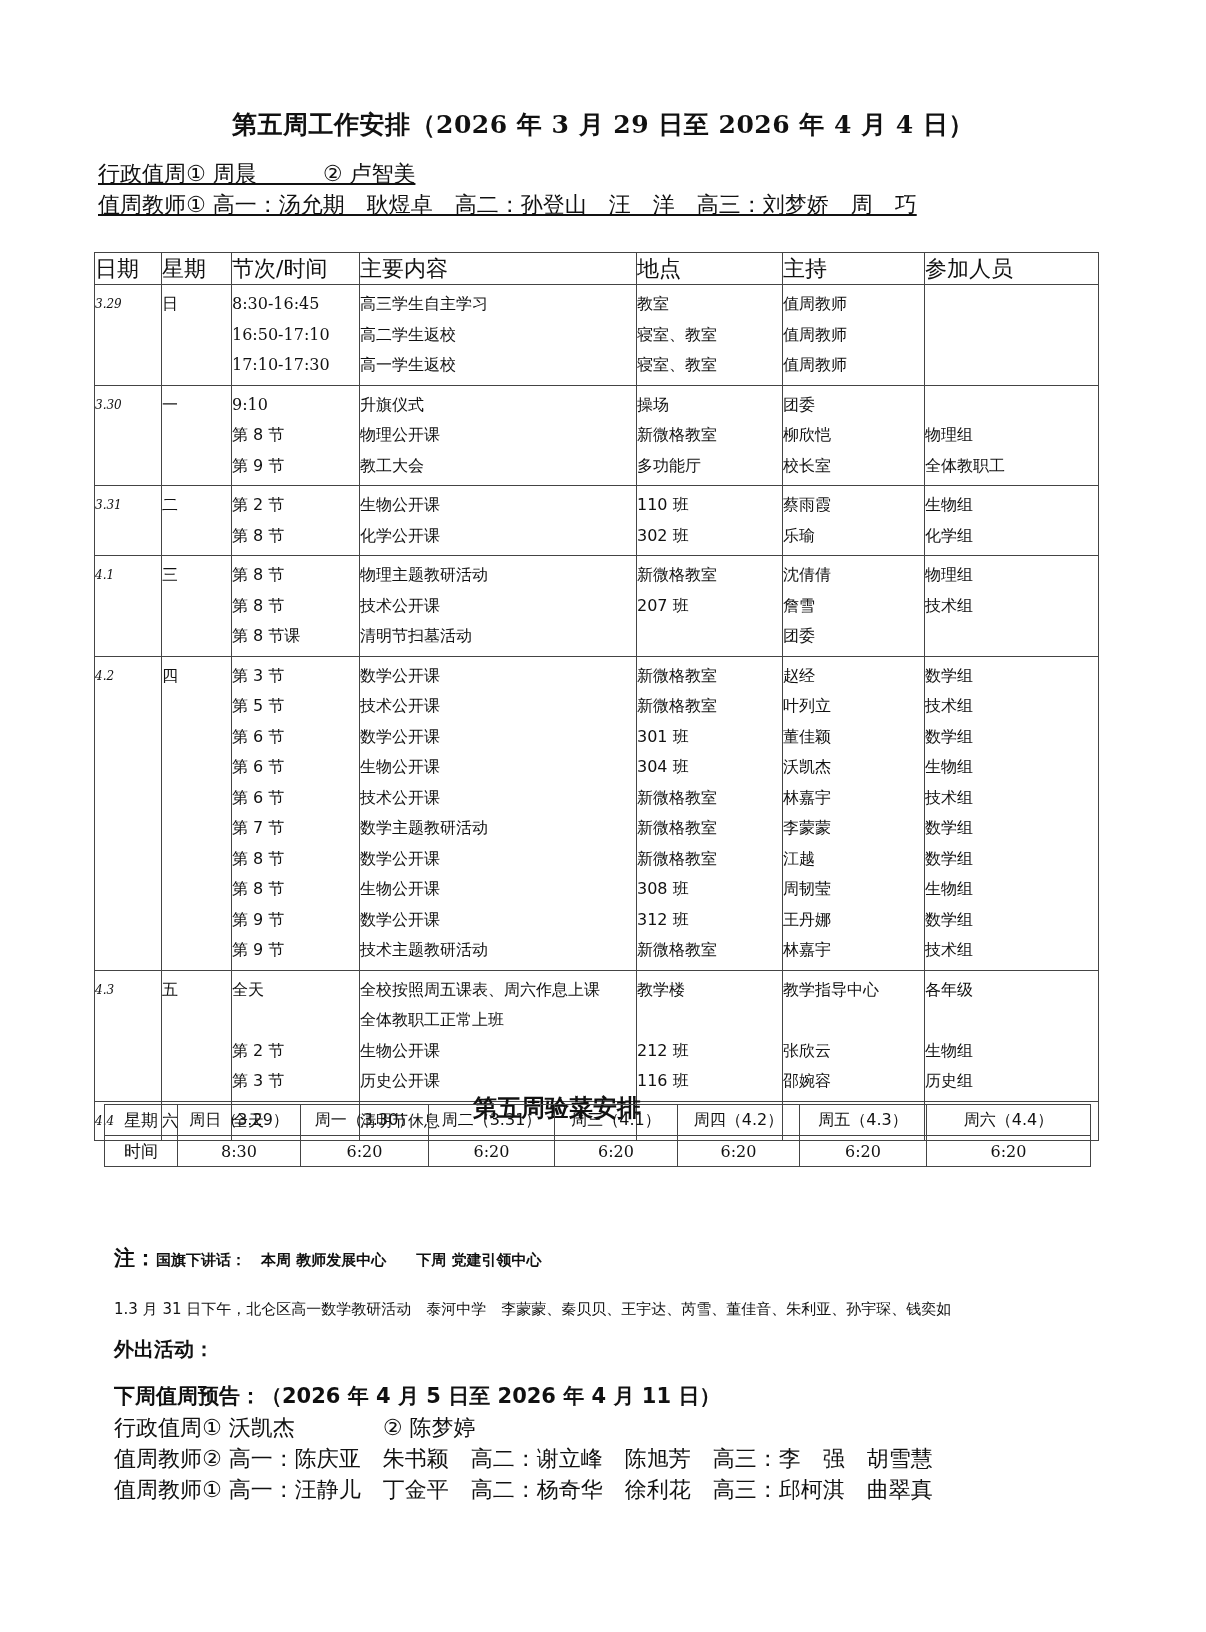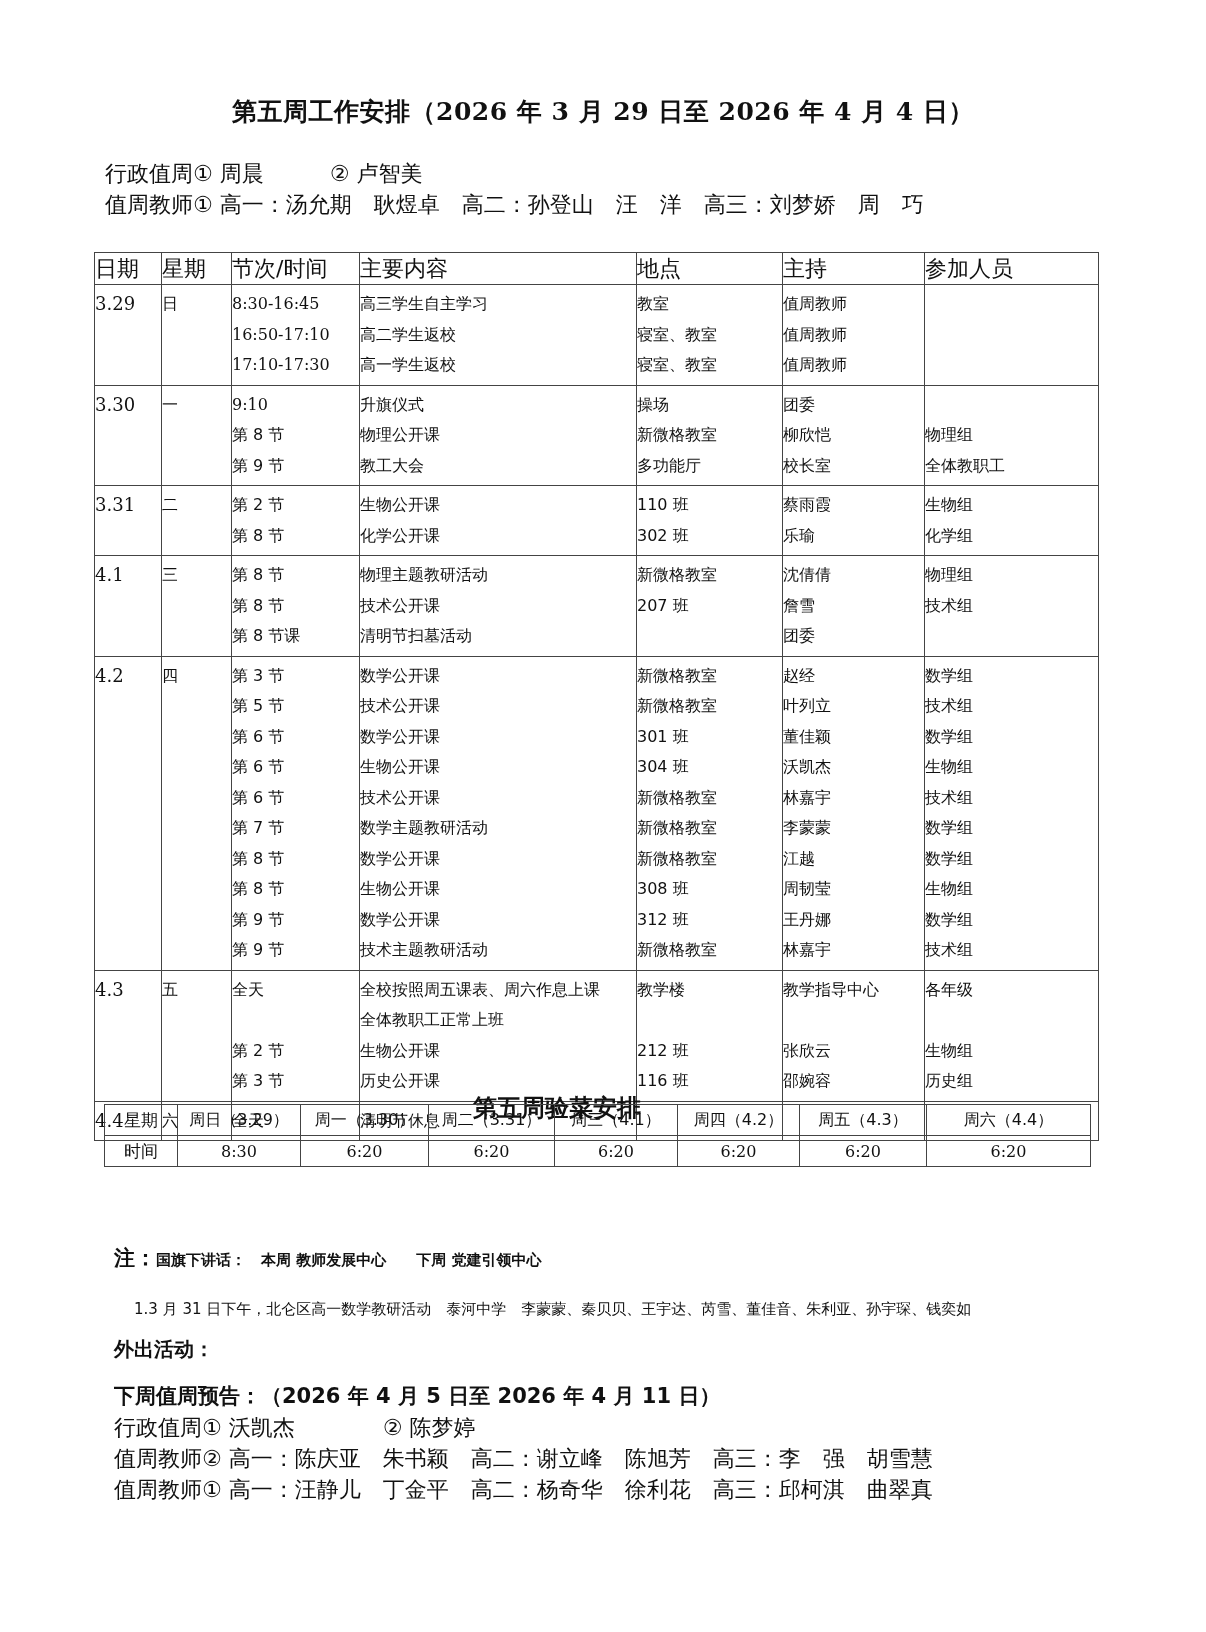--- a/index.html
+++ b/index.html
@@ -1,50 +1,50 @@
 <!DOCTYPE html>
 <html><head>
 <meta charset="utf-8">
 <style>
   html, body { margin: 0; padding: 0; background: #ffffff; }
   body {
     width: 1206px; height: 1632px; position: relative; overflow: hidden;
     font-family: "DejaVu Sans", "Liberation Sans", sans-serif; color: #111;
   }
   .title {
-    position: absolute; top: 95px; left: 0; width: 1206px; text-align: center;
+    position: absolute; top: 108px; left: 0; width: 1206px; text-align: center;
     font-family: "DejaVu Serif", "Liberation Serif", serif;
     font-size: 25px; font-weight: bold; letter-spacing: 0.5px;
   }
-  .duty-lines { position: absolute; left: 105px; top: 158px; }
+  .duty-lines { position: absolute; left: 98px; top: 158px; text-decoration: underline; }
   .duty-line { font-size: 22px; line-height: 31px; white-space: pre; }
   table { border-collapse: collapse; }
   .main-table {
     position: absolute; left: 94px; top: 252px; width: 1004px;
     table-layout: fixed;
   }
   .main-table th, .main-table td { border: 1.4px solid #444; text-align: left; }
   .main-table th { font-size: 22px; font-weight: normal; height: 31px; padding: 0; }
   .main-table td { vertical-align: top; padding: 4px 0 4px 0; font-size: 16px; }
   .main-table td .cell-line { height: 30.5px; line-height: 30.5px; white-space: nowrap; }
-  .main-table td.date-cell .cell-line { font-family: "DejaVu Serif", "Liberation Serif", serif; font-size: 18px; }
+  .main-table td.date-cell .cell-line { font-family: "DejaVu Serif", "Liberation Serif", serif; font-size: 12px; font-style: italic; }
   .num { font-family: "DejaVu Serif", "Liberation Serif", serif; }
   .sub-title {
     position: absolute; top: 1092px; left: 0; width: 1114px; text-align: center;
     font-size: 24px; font-weight: bold;
   }
   .veg-table {
     position: absolute; left: 104px; top: 1104px; width: 986px; table-layout: fixed;
   }
   .veg-table td { border: 1.4px solid #444; text-align: center; font-size: 16px; height: 30px; padding: 0; }
   .veg-table td.row-head { font-size: 17px; }
   .note { position: absolute; left: 114px; top: 1244px; font-size: 15px; white-space: pre; font-weight: bold; }
   .note .note-mark { font-size: 21px; }
   .outing-title { position: absolute; left: 114px; top: 1336px; font-size: 20px; font-weight: bold; }
-  .outing-text { position: absolute; left: 114px; top: 1294px; width: 960px; font-size: 15px; line-height: 31px; margin-left: 20px; }
+  .outing-text { position: absolute; left: 114px; top: 1294px; width: 960px; font-size: 15px; line-height: 31px; }
   .next-title {
     position: absolute; left: 114px; top: 1382px; font-size: 21px; font-weight: bold; white-space: pre;
   }
   .next-lines { position: absolute; left: 114px; top: 1412px; }
 </style>
 </head>
 <body>
 
 <div>
   <div class="title">第五周工作安排（2026 年 3 月 29 日至 2026 年 4 月 4 日）</div>

